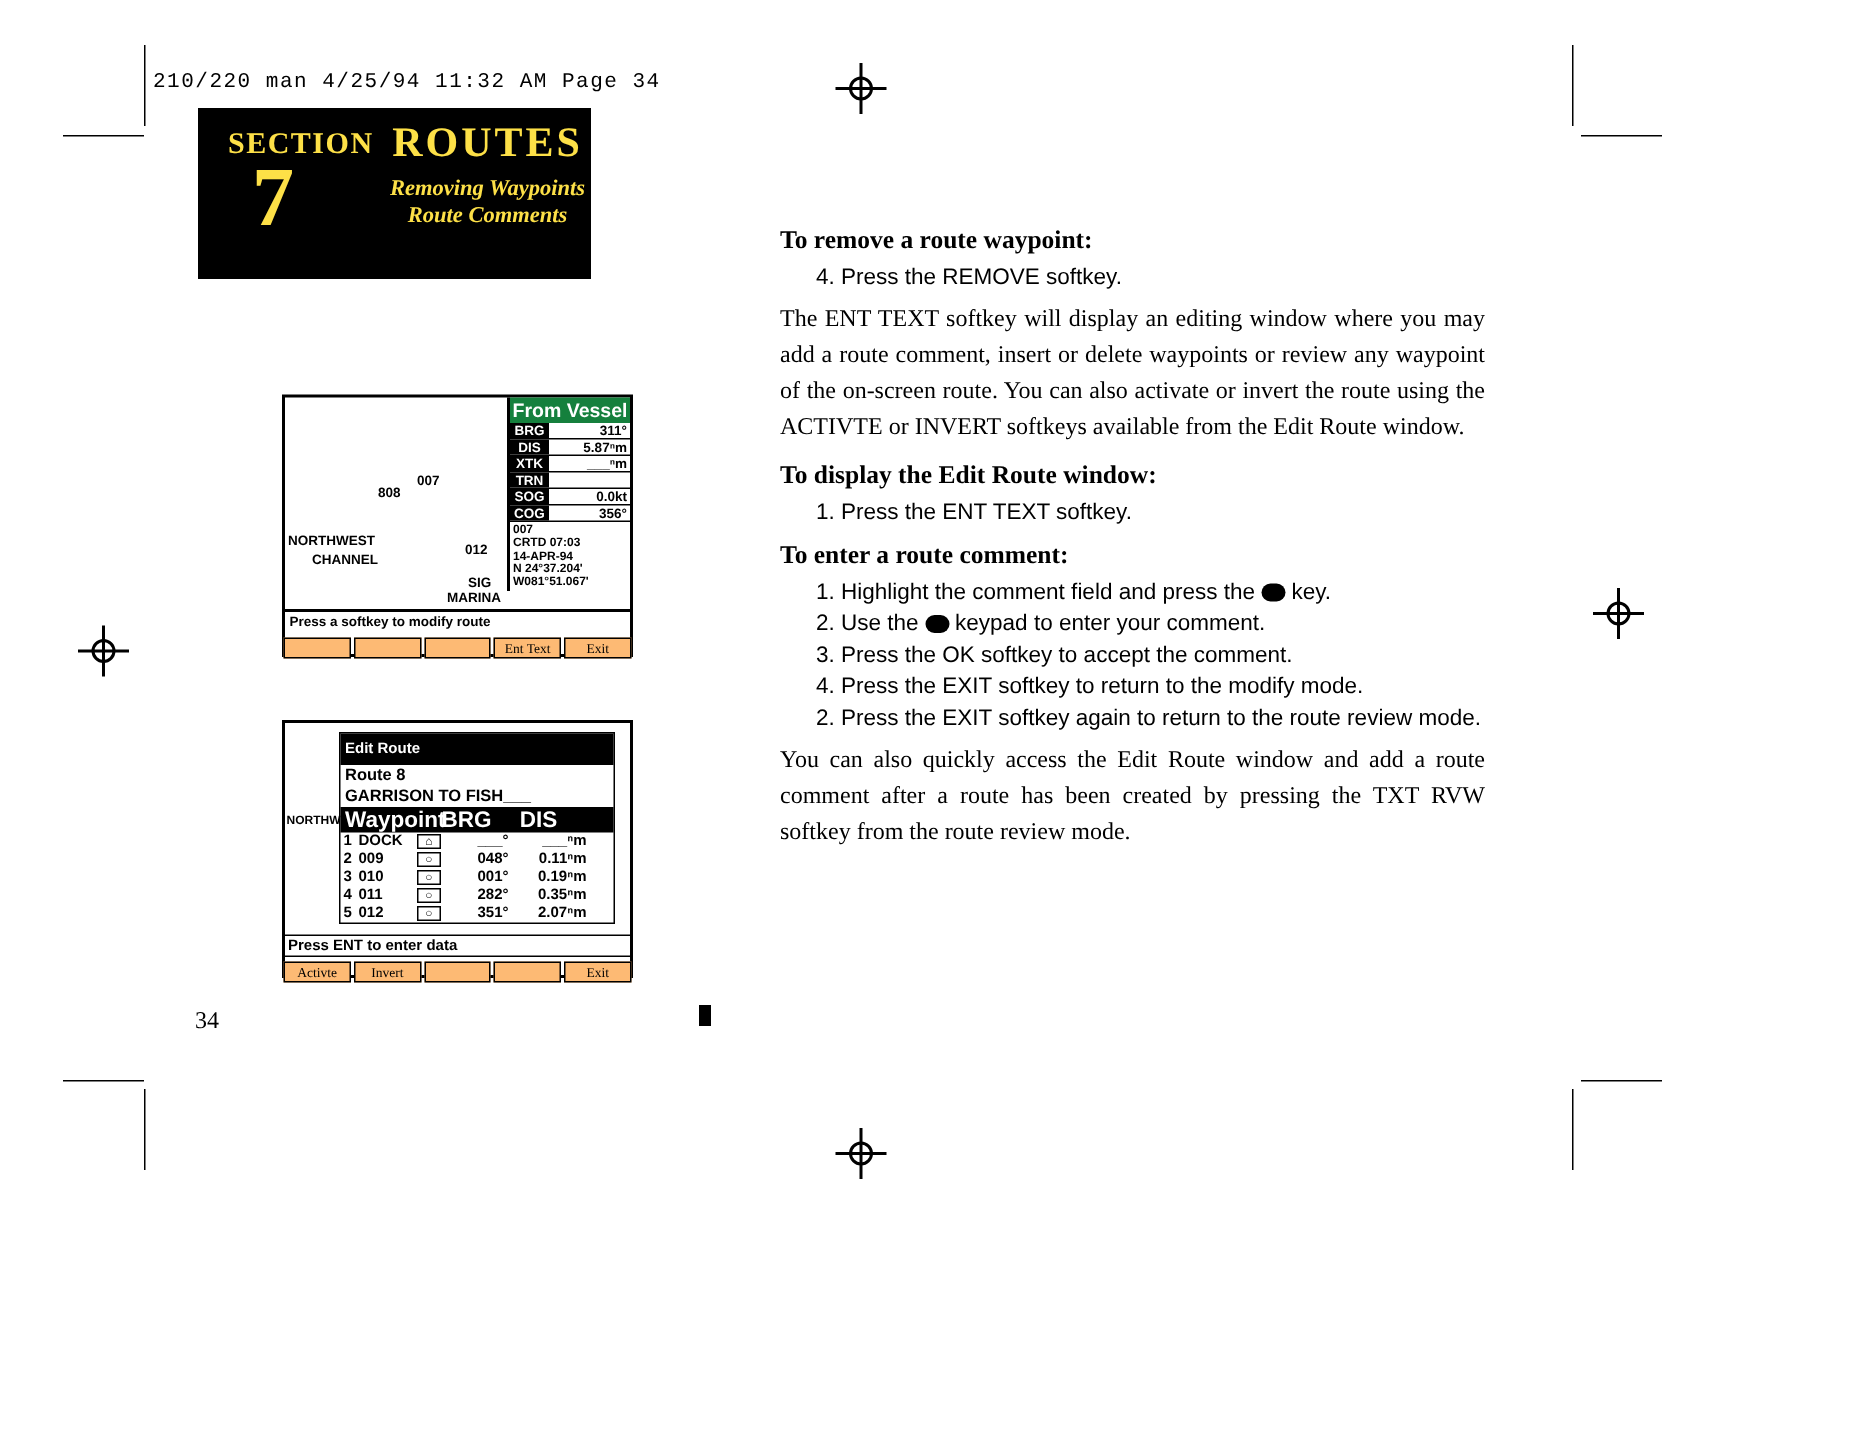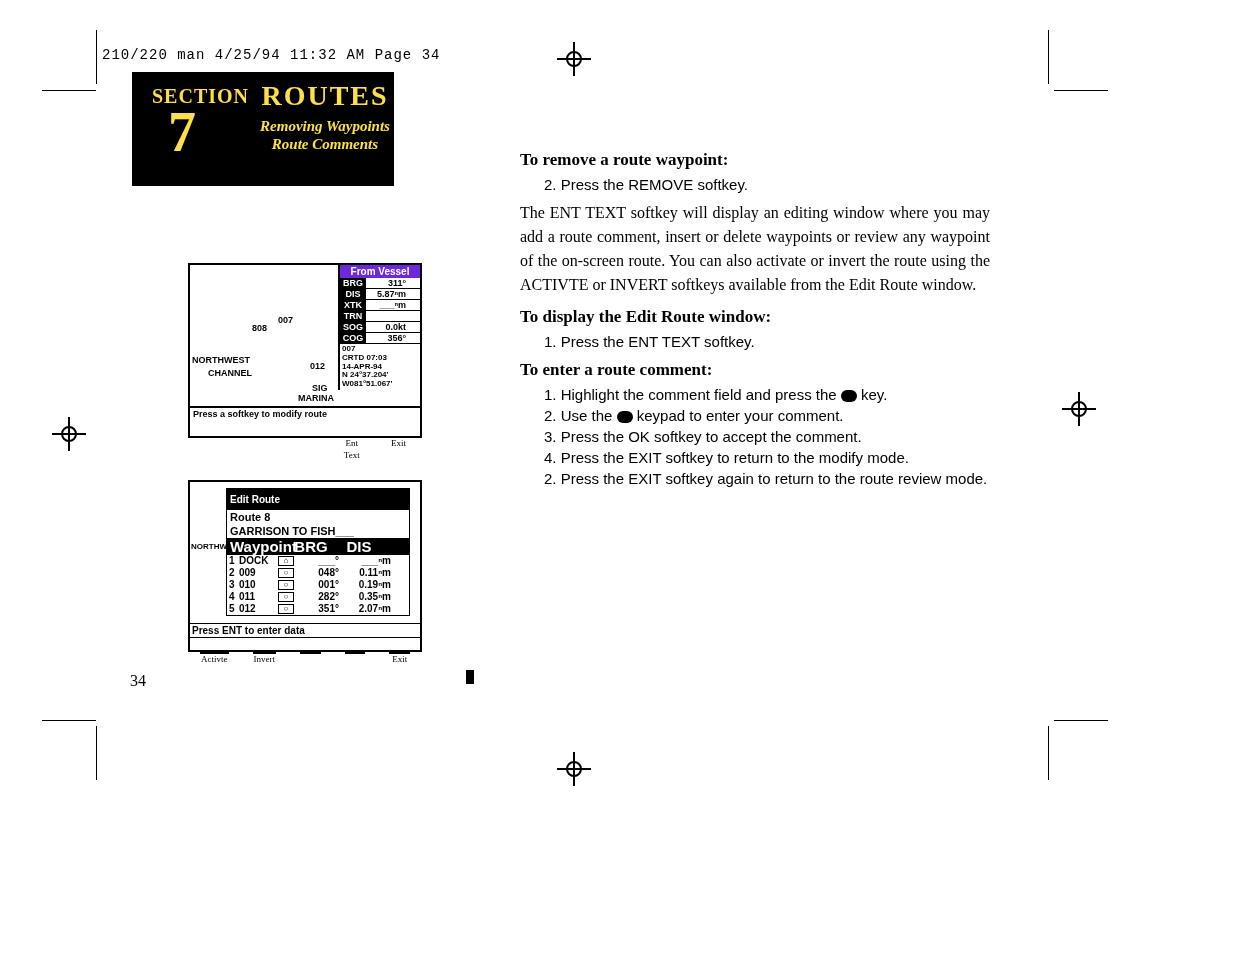--- a/index.html
+++ b/index.html
@@ -15,26 +15,26 @@
 .sectbox{position:absolute;left:132px;top:72px;width:262px;height:114px;background:#000;color:#fde047;text-align:center}
 .sectbox .lbl{position:absolute;left:20px;top:14px;font:700 20px/1 Georgia;letter-spacing:1px}
 .sectbox .num{position:absolute;left:36px;top:32px;font:700 56px/1 Georgia}
 .sectbox .title{position:absolute;left:108px;top:10px;width:170px;font:700 28px/1 Georgia;letter-spacing:2px}
 .sectbox .sub1{position:absolute;left:108px;top:46px;width:170px;font:italic 700 15px Georgia}
 .sectbox .sub2{position:absolute;left:108px;top:64px;width:170px;font:italic 700 15px Georgia}
 .screen1{position:absolute;left:188px;top:263px;width:234px;height:175px;border:2px solid #000;background:#fff;font:700 10px Arial}
 .screen1 .map{position:absolute;left:0;top:0;width:150px;height:140px}
 .screen1 .map .pt{position:absolute;font-size:9px}
 .screen1 .fvbox{position:absolute;right:0;top:0;width:82px;border-left:2px solid #000}
-.screen1 .fv-h{background:#6d28d9;color:#fff;text-align:center;font-size:10px;padding:1px}
+.screen1 .fv-h{background:#15803d;color:#fff;text-align:center;font-size:13px;padding:1px}
 .screen1 .row{display:flex;border-bottom:1px solid #000;font-size:9px}
 .screen1 .row .l{width:26px;background:#000;color:#fff;text-align:center}
-.screen1 .row .v{flex:1;text-align:right;padding-right:14px}
+.screen1 .row .v{flex:1;text-align:right;padding-right:2px}
 .screen1 .status{position:absolute;left:0;bottom:16px;right:0;border-top:2px solid #000;font-size:9px;padding:1px 3px}
-.sk{flex:1;border:1px solid #000;margin:12px;font-size:9px;text-align:center;line-height:12px;background:#be185d}
+.sk{flex:1;border:1px solid #000;margin:1px;font-size:9px;text-align:center;line-height:12px;background:#fdba74}
 .skrow2{position:absolute;left:188px;top:424px;width:234px;height:16px;display:flex}
 .screen2{position:absolute;left:188px;top:480px;width:234px;height:172px;border:2px solid #000;background:#fff;font:700 10px Arial}
 .s2-left{position:absolute;left:0;top:0;width:36px;height:100%;font-size:8px;padding:60px 1px 0}
 .ed{position:absolute;left:36px;top:6px;right:10px;border:1px solid #000}
 .ed .bar{background:#000;color:#fff;padding:5px 3px;font-size:10px}
 .ed .rte{padding:1px 3px;font-size:11px}
 .ed .cols{display:flex;background:#000;color:#fff;font-size:15px}
 .ed .cols span:nth-child(1){width:60px;padding-left:3px}
 .ed .cols span:nth-child(2){width:48px;text-align:center}
 .ed .cols span:nth-child(3){width:48px;text-align:center}
@@ -196,27 +196,28 @@
 <div class="skrow3">
   <div class="sk">Activte</div>
   <div class="sk">Invert</div>
   <div class="sk"></div>
   <div class="sk"></div>
   <div class="sk">Exit</div>
 </div>
 
 <div class="col2">
   <h4>To remove a route waypoint:</h4>
-  <div class="step">2. Press the REMOVE softkey.</div>
+  <div class="step">4. Press the REMOVE softkey.</div>
   <p>The ENT TEXT softkey will display an editing window where you may add a route comment, insert or delete waypoints or review any waypoint of the on-screen route. You can also activate or invert the route using the ACTIVTE or INVERT softkeys available from the Edit Route window.</p>
   <h4>To display the Edit Route window:</h4>
   <div class="step">1. Press the ENT TEXT softkey.</div>
   <h4>To enter a route comment:</h4>
   <div class="step">1. Highlight the comment field and press the <span class="kicon"></span> key.</div>
   <div class="step">2. Use the <span class="kicon"></span> keypad to enter your comment.</div>
   <div class="step">3. Press the OK softkey to accept the comment.</div>
   <div class="step">4. Press the EXIT softkey to return to the modify mode.</div>
   <div class="step">2. Press the EXIT softkey again to return to the route review mode.</div>
+  <p>You can also quickly access the Edit Route window and add a route comment after a route has been created by pressing the TXT RVW softkey from the route review mode.</p>
 </div>
 
 <div class="pnum">34</div>
 <div class="blk"></div>
 </div>
 
 </body></html>

